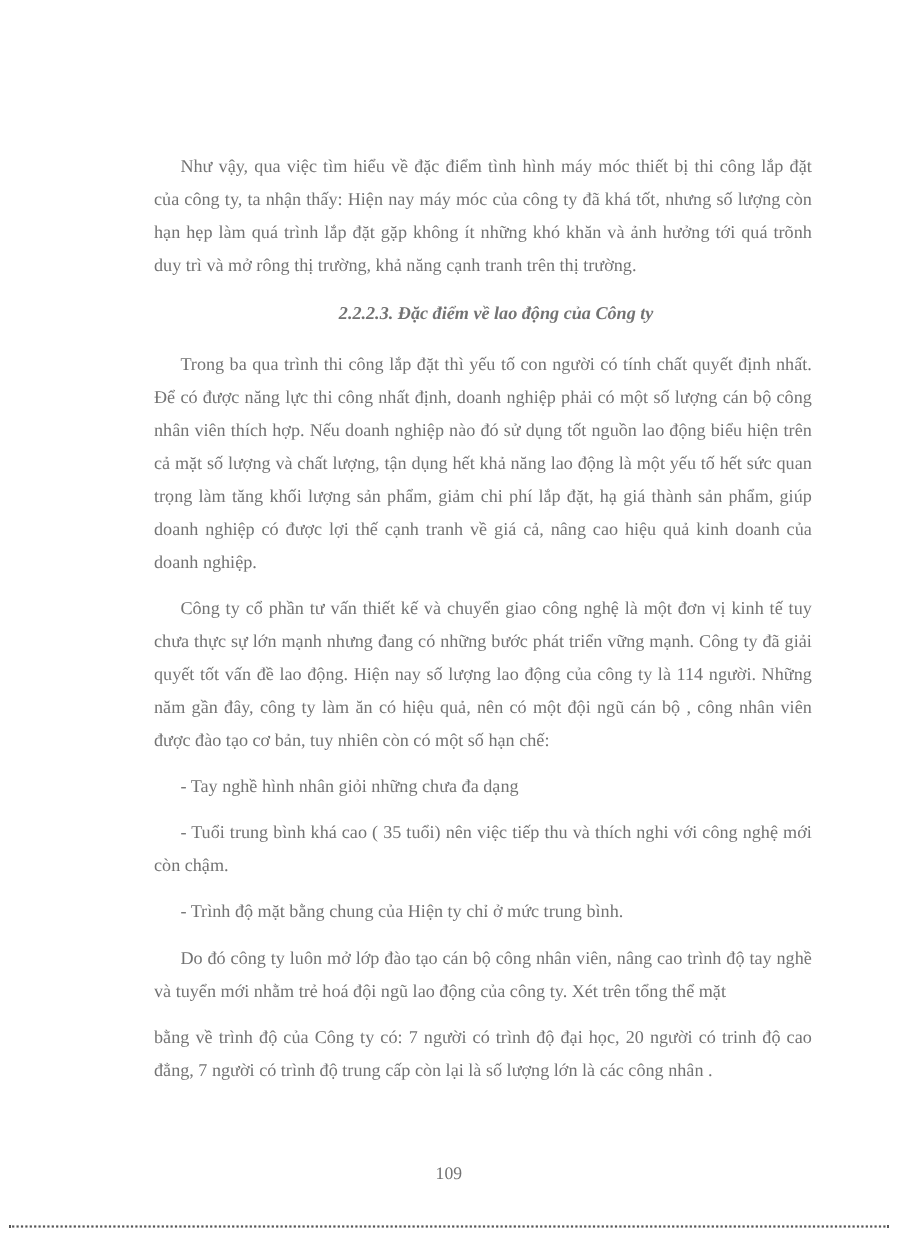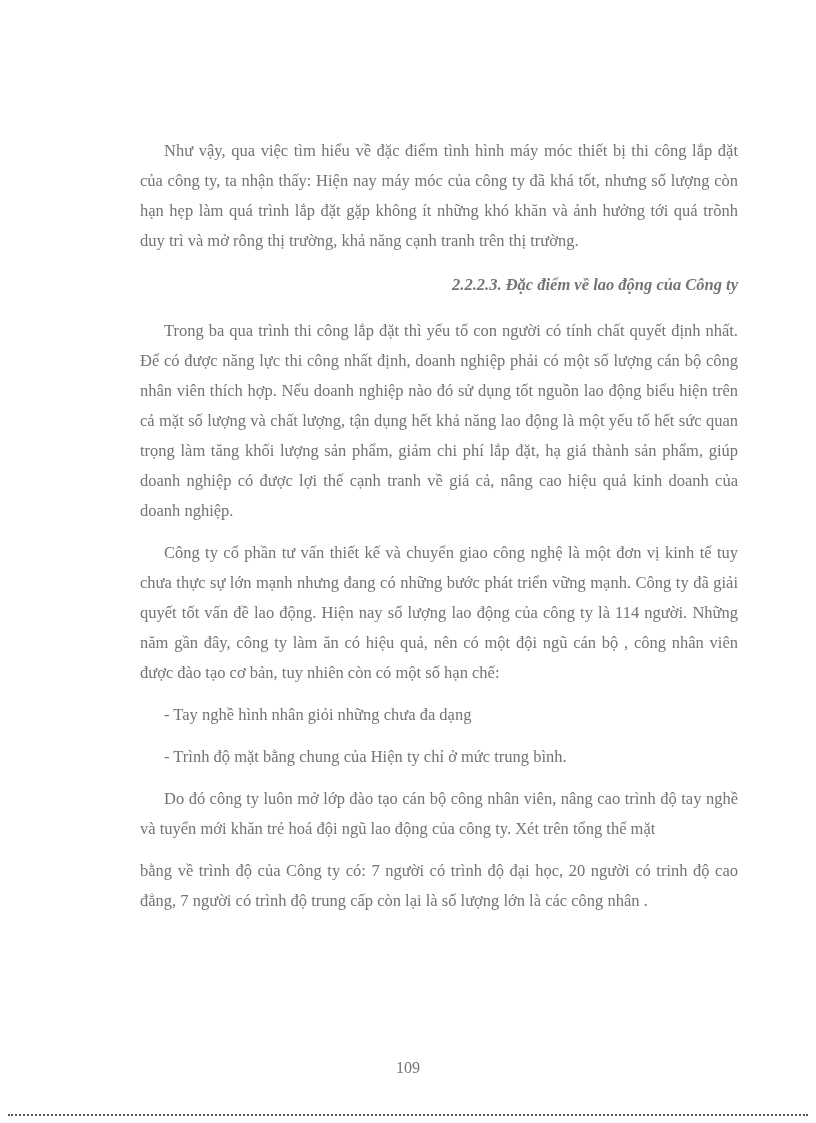--- a/index.html
+++ b/index.html
@@ -29,21 +29,21 @@
     margin: 0 0 12px 0;
     text-indent: 24px;
   }
   .heading {
     font-size: 16.5px;
     font-weight: bold;
     font-style: italic;
     margin: 14px 0 16px 0;
     text-indent: 24px;
     line-height: 30px;
-    text-align: right;
+    text-align: center;
   }
   .bullet {
     text-indent: 40px;
   }
   .gap-before {
     margin-top: 6px;
   }
   .no-indent {
     text-indent: 0 !important;
   }
@@ -73,24 +73,25 @@
     <p>Như vậy, qua việc tìm hiểu về đặc điểm tình hình máy móc thiết bị thi công lắp đặt của công ty, ta nhận thấy: Hiện nay máy móc của công ty đã khá tốt, nhưng số lượng còn hạn hẹp làm quá trình lắp đặt gặp không ít những khó khăn và ảnh hưởng tới quá trõnh duy trì và mở rông thị trường, khả năng cạnh tranh trên thị trường.</p>
 
     <div class="heading">2.2.2.3. Đặc điểm về lao động của Công ty</div>
 
     <p>Trong ba qua trình thi công lắp đặt thì yếu tố con người có tính chất quyết định nhất. Để có được năng lực thi công nhất định, doanh nghiệp phải có một số lượng cán bộ công nhân viên thích hợp. Nếu doanh nghiệp nào đó sử dụng tốt nguồn lao động biểu hiện trên cả mặt số lượng và chất lượng, tận dụng hết khả năng lao động là một yếu tố hết sức quan trọng làm tăng khối lượng sản phẩm, giảm chi phí lắp đặt, hạ giá thành sản phẩm, giúp doanh nghiệp có được lợi thế cạnh tranh về giá cả, nâng cao hiệu quả kinh doanh của doanh nghiệp.</p>
 
     <p>Công ty cổ phần tư vấn thiết kế và chuyển giao công nghệ là một đơn vị kinh tế tuy chưa thực sự lớn mạnh nhưng đang có những bước phát triển vững mạnh. Công ty đã giải quyết tốt vấn đề lao động. Hiện nay số lượng lao động của công ty là 114 người. Những năm gần đây, công ty làm ăn có hiệu quả, nên có một đội ngũ cán bộ , công nhân viên được đào tạo cơ bản, tuy nhiên còn có một số hạn chế:</p>
 
     <p class="bullet">- Tay nghề hình nhân giỏi những chưa đa dạng</p>
 
+    <p class="bullet">- Tuổi trung bình khá cao ( 35 tuổi) nên việc tiếp thu và thích nghi với công nghệ mới còn chậm.</p>
 
     <p class="bullet">- Trình độ mặt bằng chung của Hiện ty chỉ ở mức trung bình.</p>
 
-    <p>Do đó công ty luôn mở lớp đào tạo cán bộ công nhân viên, nâng cao trình độ tay nghề và tuyển mới khăn trẻ hoá đội ngũ lao động của công ty. Xét trên tổng thể mặt</p>
+    <p>Do đó công ty luôn mở lớp đào tạo cán bộ công nhân viên, nâng cao trình độ tay nghề và tuyển mới nhằm trẻ hoá đội ngũ lao động của công ty. Xét trên tổng thể mặt</p>
 
     <p class="no-indent gap-before">bằng về trình độ của Công ty có: 7 người có trình độ đại học, 20 người có trinh độ cao đẳng, 7 người có trình độ trung cấp còn lại là số lượng lớn là các công nhân .</p>
   </div>
 
   <div class="pagenum">109</div>
 
   <div class="footer-dots"></div>
 </div>
 
 </body></html>

